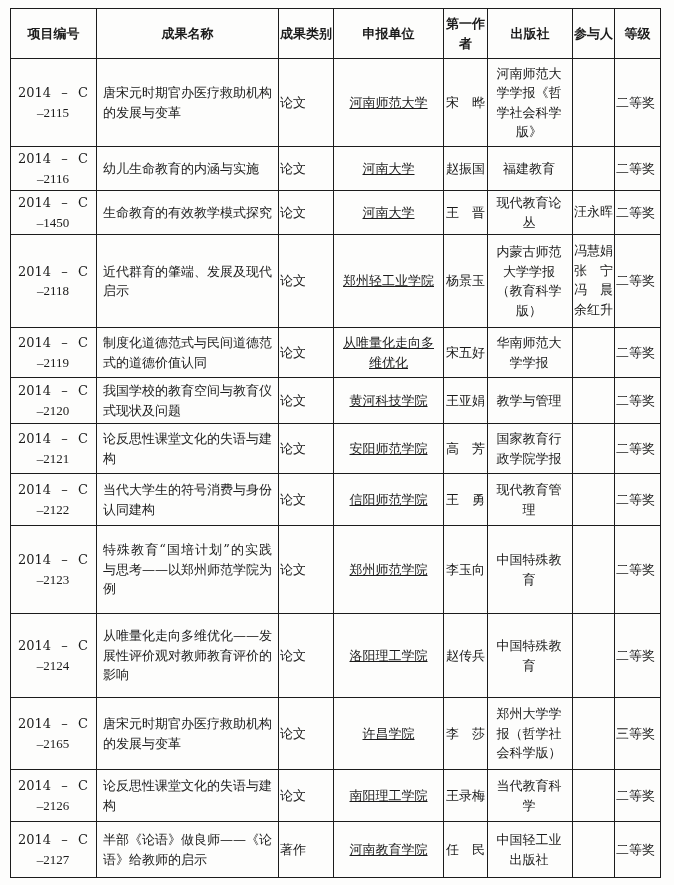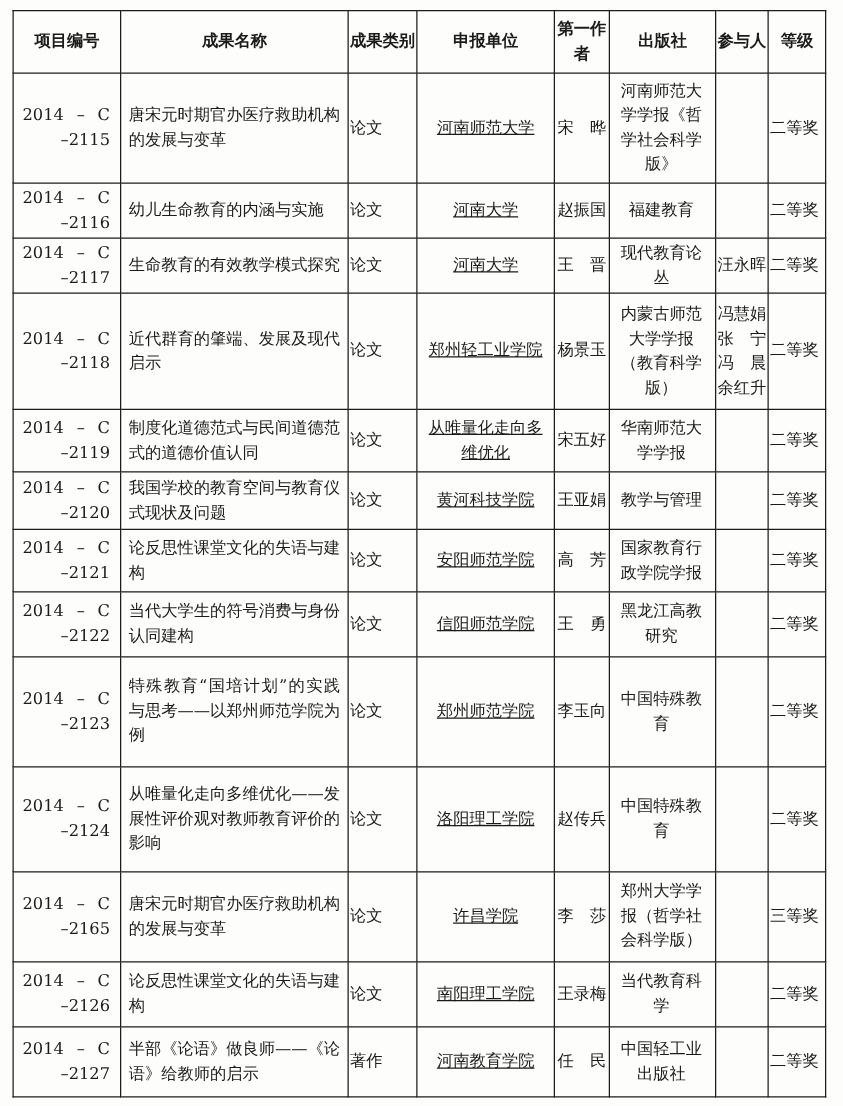--- a/index.html
+++ b/index.html
@@ -42,21 +42,21 @@
   tbody tr:nth-child(7)  { height: 50px; }
   tbody tr:nth-child(8)  { height: 52px; }
   tbody tr:nth-child(9)  { height: 88px; }
   tbody tr:nth-child(10) { height: 84px; }
   tbody tr:nth-child(11) { height: 72px; }
   tbody tr:nth-child(12) { height: 52px; }
   tbody tr:nth-child(13) { height: 56px; }
 
   .c-code  { padding: 2px 8px 2px 7px; }
   .c-code .code-l1 { text-align: justify; text-align-last: justify; }
-  .c-code .code-l2 { text-align: right; }
+  .c-code .code-l2 { text-align: center; font-family: Liberation Serif, serif; }
   .c-title { text-align: justify; padding: 2px 6px; }
   .c-cat   { text-align: left; padding: 2px 1px; }
   .c-unit  { text-align: center; padding: 2px 4px; text-decoration: underline; }
   .c-author{ padding: 2px 2px; text-align: justify; text-align-last: justify; margin-top: 44px; }
   .c-pub   { padding: 2px 8px 2px 6px; text-align: center; }
   .c-part  { padding: 2px 1px; white-space: pre-line; text-align: justify; text-align-last: justify; font-family: Liberation Mono, monospace; }
   .c-grade { padding: 2px 1px; }
 </style>
 </head>
 <body>
@@ -110,21 +110,21 @@
     <td class="c-unit">河南大学</td>
     <td class="c-author">赵振国</td>
     <td class="c-pub">福建教育</td>
     <td class="c-part"></td>
     <td class="c-grade">二等奖</td>
   </tr>
 
   <tr>
     <td class="c-code">
       <div class="code-l1">2014 – C</div>
-      <div class="code-l2">–2117</div>
+      <div class="code-l2">–1450</div>
     </td>
     <td class="c-title">生命教育的有效教学模式探究</td>
     <td class="c-cat">论文</td>
     <td class="c-unit">河南大学</td>
     <td class="c-author">王 晋</td>
     <td class="c-pub">现代教育论丛</td>
     <td class="c-part">汪永晖</td>
     <td class="c-grade">二等奖</td>
   </tr>
 
@@ -189,21 +189,21 @@
 
   <tr>
     <td class="c-code">
       <div class="code-l1">2014 – C</div>
       <div class="code-l2">–2122</div>
     </td>
     <td class="c-title">当代大学生的符号消费与身份认同建构</td>
     <td class="c-cat">论文</td>
     <td class="c-unit">信阳师范学院</td>
     <td class="c-author">王 勇</td>
-    <td class="c-pub">黑龙江高教研究</td>
+    <td class="c-pub">现代教育管理</td>
     <td class="c-part"></td>
     <td class="c-grade">二等奖</td>
   </tr>
 
   <tr>
     <td class="c-code">
       <div class="code-l1">2014 – C</div>
       <div class="code-l2">–2123</div>
     </td>
     <td class="c-title">特殊教育“国培计划”的实践与思考——以郑州师范学院为例</td>

